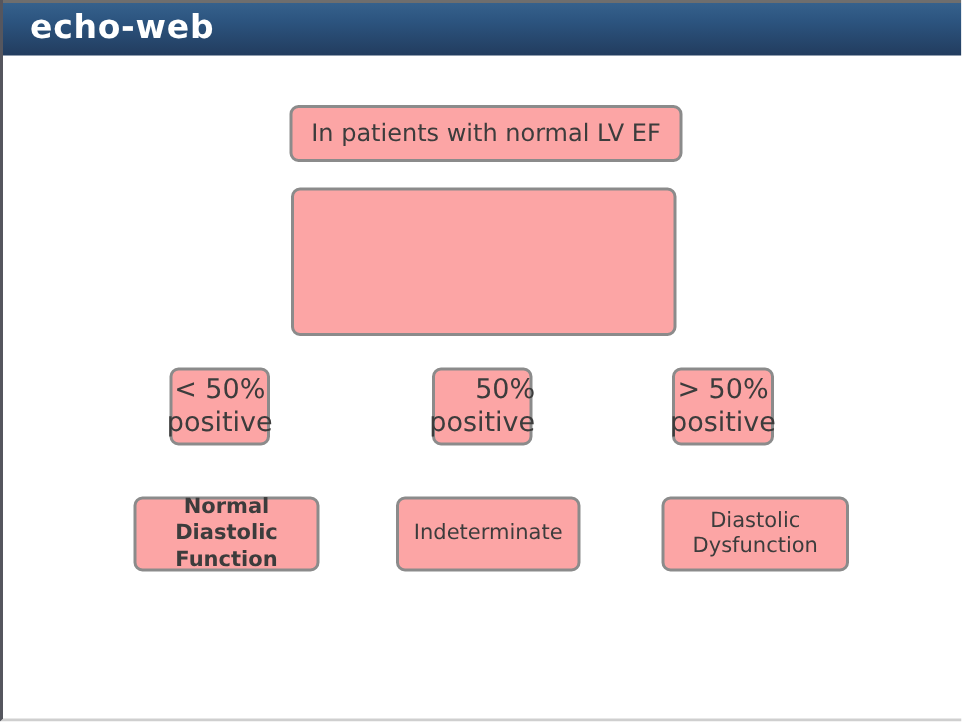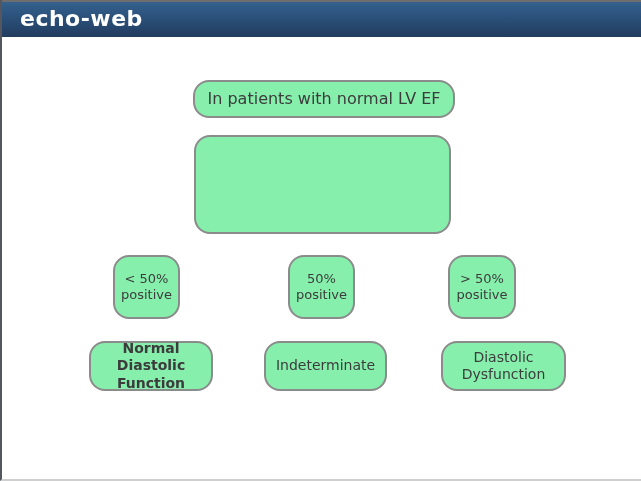--- a/index.html
+++ b/index.html
@@ -29,37 +29,36 @@
   .header-title {
     color: #ffffff;
     font-weight: bold;
     font-size: 22px;
     letter-spacing: 0.5px;
     line-height: 1;
     padding-bottom: 2px;
   }
   .box {
     position: absolute;
-    background: #86efac;
+    background: #fca5a5;
     border: 2px solid #8b8b8b;
-    border-radius: 16px;
+    border-radius: 6px;
     color: #3c3c3c;
     display: flex;
     align-items: center;
     justify-content: center;
     text-align: center;
     white-space: pre-line;
     line-height: 1.25;
-    margin-top: 10px;
   }
   .title-box   { left: 191px; top: 70px;  width: 262px; height: 38px; font-size: 16px; }
   .big-box     { left: 192px; top: 125px; width: 257px; height: 99px; }
-  .cond-box    { top: 245px; width: 67px; height: 64px; font-size: 13px; }
+  .cond-box    { top: 245px; width: 67px; height: 52px; font-size: 18px; }
   .cond-1      { left: 111px; }
-  .cond-2      { left: 286px; }
+  .cond-2      { left: 286px; text-align: right; }
   .cond-3      { left: 446px; width: 68px; }
   .outcome-box { top: 331px; height: 50px; font-size: 14px; }
   .out-1       { left: 87px;  width: 124px; font-weight: bold; }
   .out-2       { left: 262px; width: 123px; text-align: right; }
   .out-3       { left: 439px; width: 125px; text-align: center; }
 </style>
 </head>
 <body>
 
 <div class="page">

